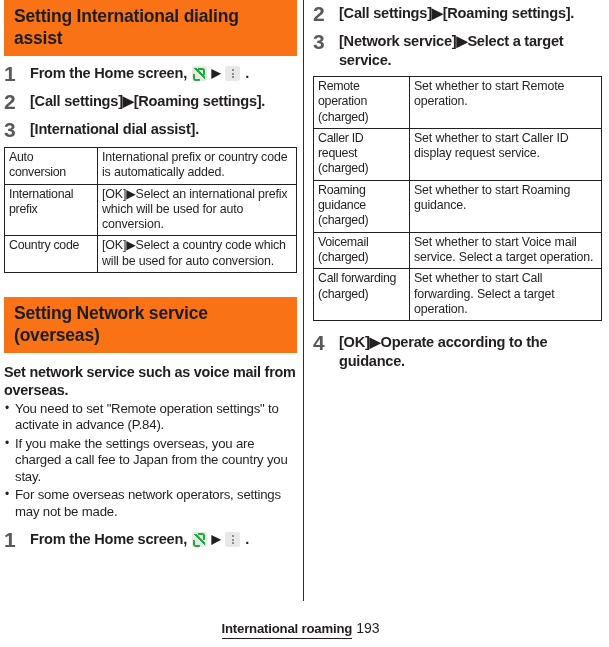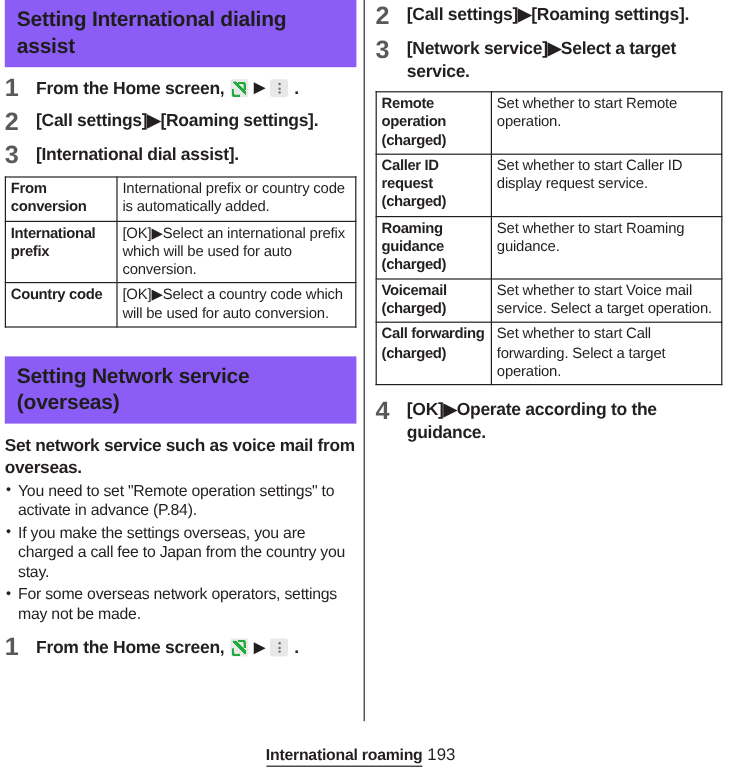--- a/index.html
+++ b/index.html
@@ -31,21 +31,21 @@
     position: absolute;
     left: 303px;
     top: 0px;
     width: 1px;
     height: 601px;
     background: #2b2f31;
   }
 
   
   .section-head {
-    background: #8b5cf6;
+    background: #f97316;
     color: #1d1d1b;
     font-weight: bold;
     font-size: 17.5px;
     line-height: 22px;
     padding: 5px 8px 7px 10px;
     letter-spacing: -0.2px;
     box-sizing: border-box;
   }
 
   
@@ -129,21 +129,21 @@
     table-layout: fixed;
   }
   table.spec td {
     border: 1px solid #231f20;
     vertical-align: top;
     padding: 2px 4px 3px 4px;
     font-size: 12.4px;
     line-height: 15.3px;
   }
   table.spec td.key {
-    font-weight: bold;
+    font-weight: normal;
     letter-spacing: -0.3px;
   }
   table.spec td.val {
     font-weight: normal;
     letter-spacing: -0.15px;
   }
   .tbl-left  td.key { width: 84px; }
   .tbl-right td.key { width: 87px; }
 
   
@@ -228,21 +228,21 @@
     </div>
 
     <div class="step">
       <div class="step-num">3</div>
       <div class="step-text">[International dial assist].</div>
     </div>
 
     <table class="spec tbl-left">
       <tbody>
           <tr>
-        <td class="key">From conversion</td>
+        <td class="key">Auto conversion</td>
         <td class="val">International prefix or country code is automatically added.</td>
       </tr>
       <tr>
         <td class="key">International prefix</td>
         <td class="val">[OK]▶Select an international prefix which will be used for auto conversion.</td>
       </tr>
       <tr>
         <td class="key">Country code</td>
         <td class="val">[OK]▶Select a country code which will be used for auto conversion.</td>
       </tr>

